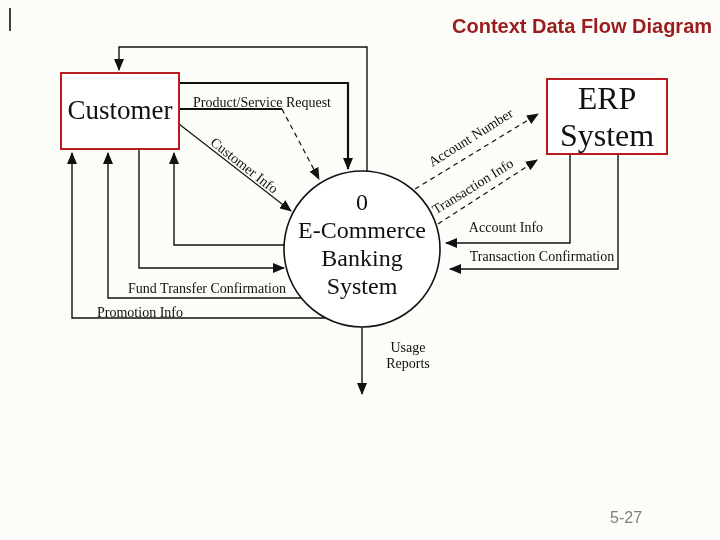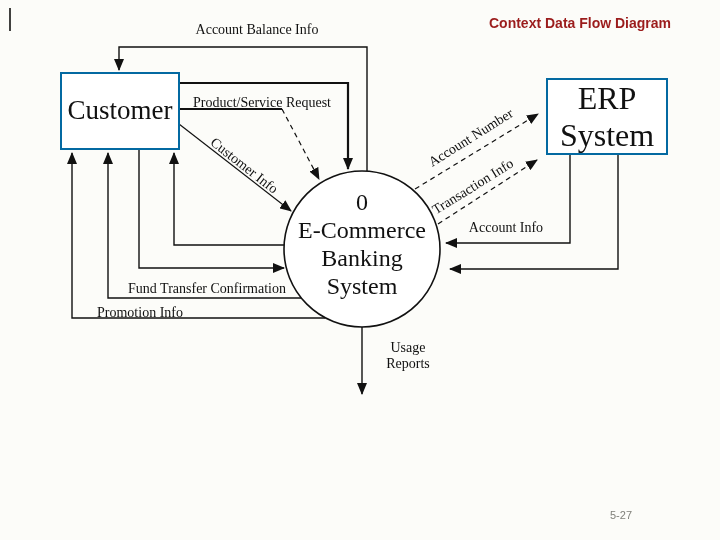--- a/index.html
+++ b/index.html
@@ -11,35 +11,35 @@
     font-family:"Liberation Serif", serif;
     color:#111;
   }
   .layer{position:absolute;left:0;top:0;}
   .slide-title{
     position:absolute;
     left:452px;top:15px;width:256px;
     text-align:center;
     font-family:"Liberation Sans", sans-serif;
     font-weight:bold;
-    font-size:14px;
+    font-size:20px;
     color:var(--title-color,#9b1c1c);
     white-space:nowrap;
   }
   .page-number{
     position:absolute;
     left:610px;top:509px;width:60px;
     font-family:"Liberation Sans", sans-serif;
-    font-size:11px;
+    font-size:16px;
     color:var(--page-number-color,#80807a);
   }
   .entity{
     position:absolute;
     background:#fff;
-    border:2px solid #0369a1;
+    border:2px solid #b91c1c;
     display:flex;align-items:center;justify-content:center;
     text-align:center;
     white-space:pre-line;
     line-height:1.15;
   }
   .customer-box{left:60px;top:72px;width:116px;height:74px;font-size:27px;}
   .erp-box{left:546px;top:78px;width:118px;height:73px;font-size:32px;}
   .senior-box{left:294px;top:396px;width:134px;height:81px;font-size:26px;}
   .process-label{
     position:absolute;
@@ -119,24 +119,24 @@
 
   <div class="entity customer-box">Customer</div>
   <div class="entity erp-box">ERP
 System</div>
 
   <div class="process-label">0
 E-Commerce
 Banking
 System</div>
 
-  <div class="flow-label lbl-account-balance-info">Account Balance Info</div>
   <div class="flow-label lbl-product-service-request">Product/Service Request</div>
   <div class="flow-label lbl-customer-info">Customer Info</div>
   <div class="flow-label lbl-promotion-info">Promotion Info</div>
   <div class="flow-label lbl-fund-transfer-confirmation">Fund Transfer Confirmation</div>
   <div class="flow-label lbl-account-number">Account Number</div>
   <div class="flow-label lbl-transaction-info">Transaction Info</div>
   <div class="flow-label lbl-account-info">Account Info</div>
+  <div class="flow-label lbl-transaction-confirmation">Transaction Confirmation</div>
   <div class="flow-label lbl-usage-reports">Usage
 Reports</div>
 
 </div>
 
 </body></html>

